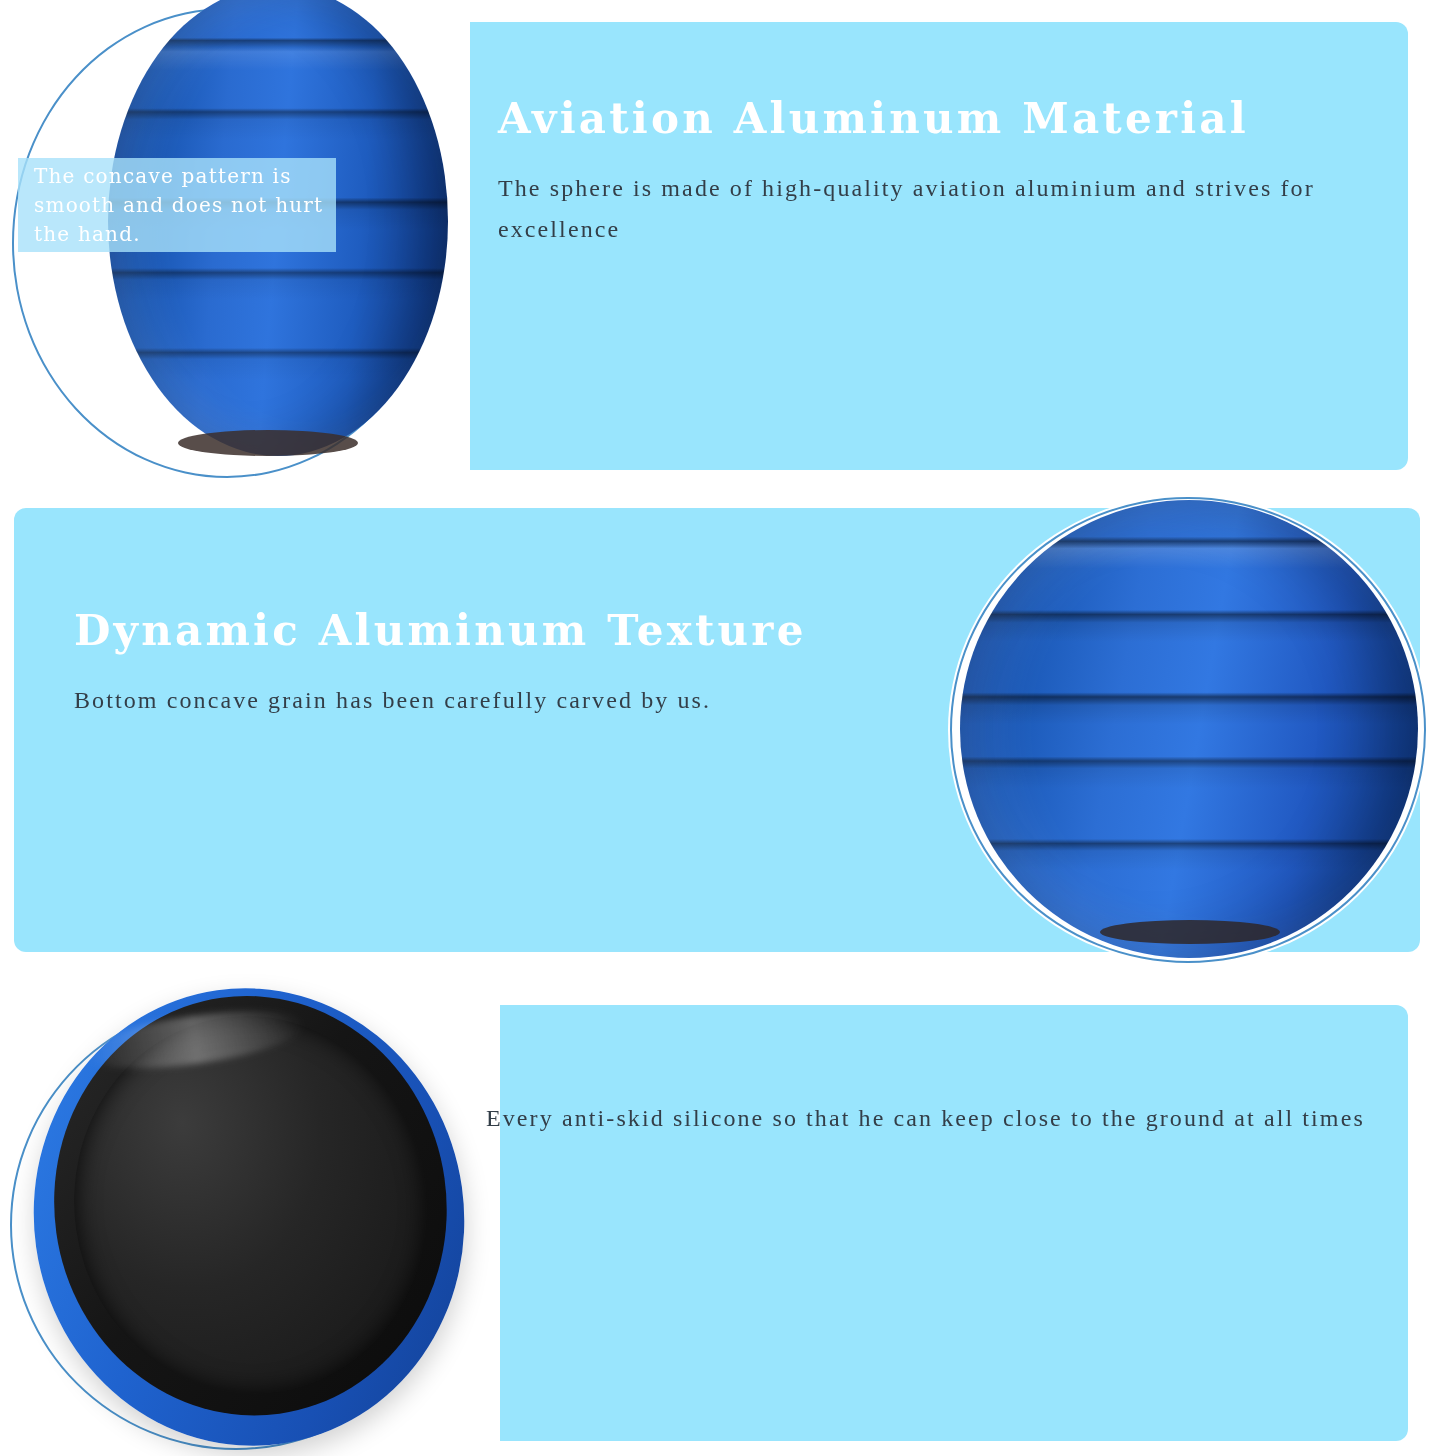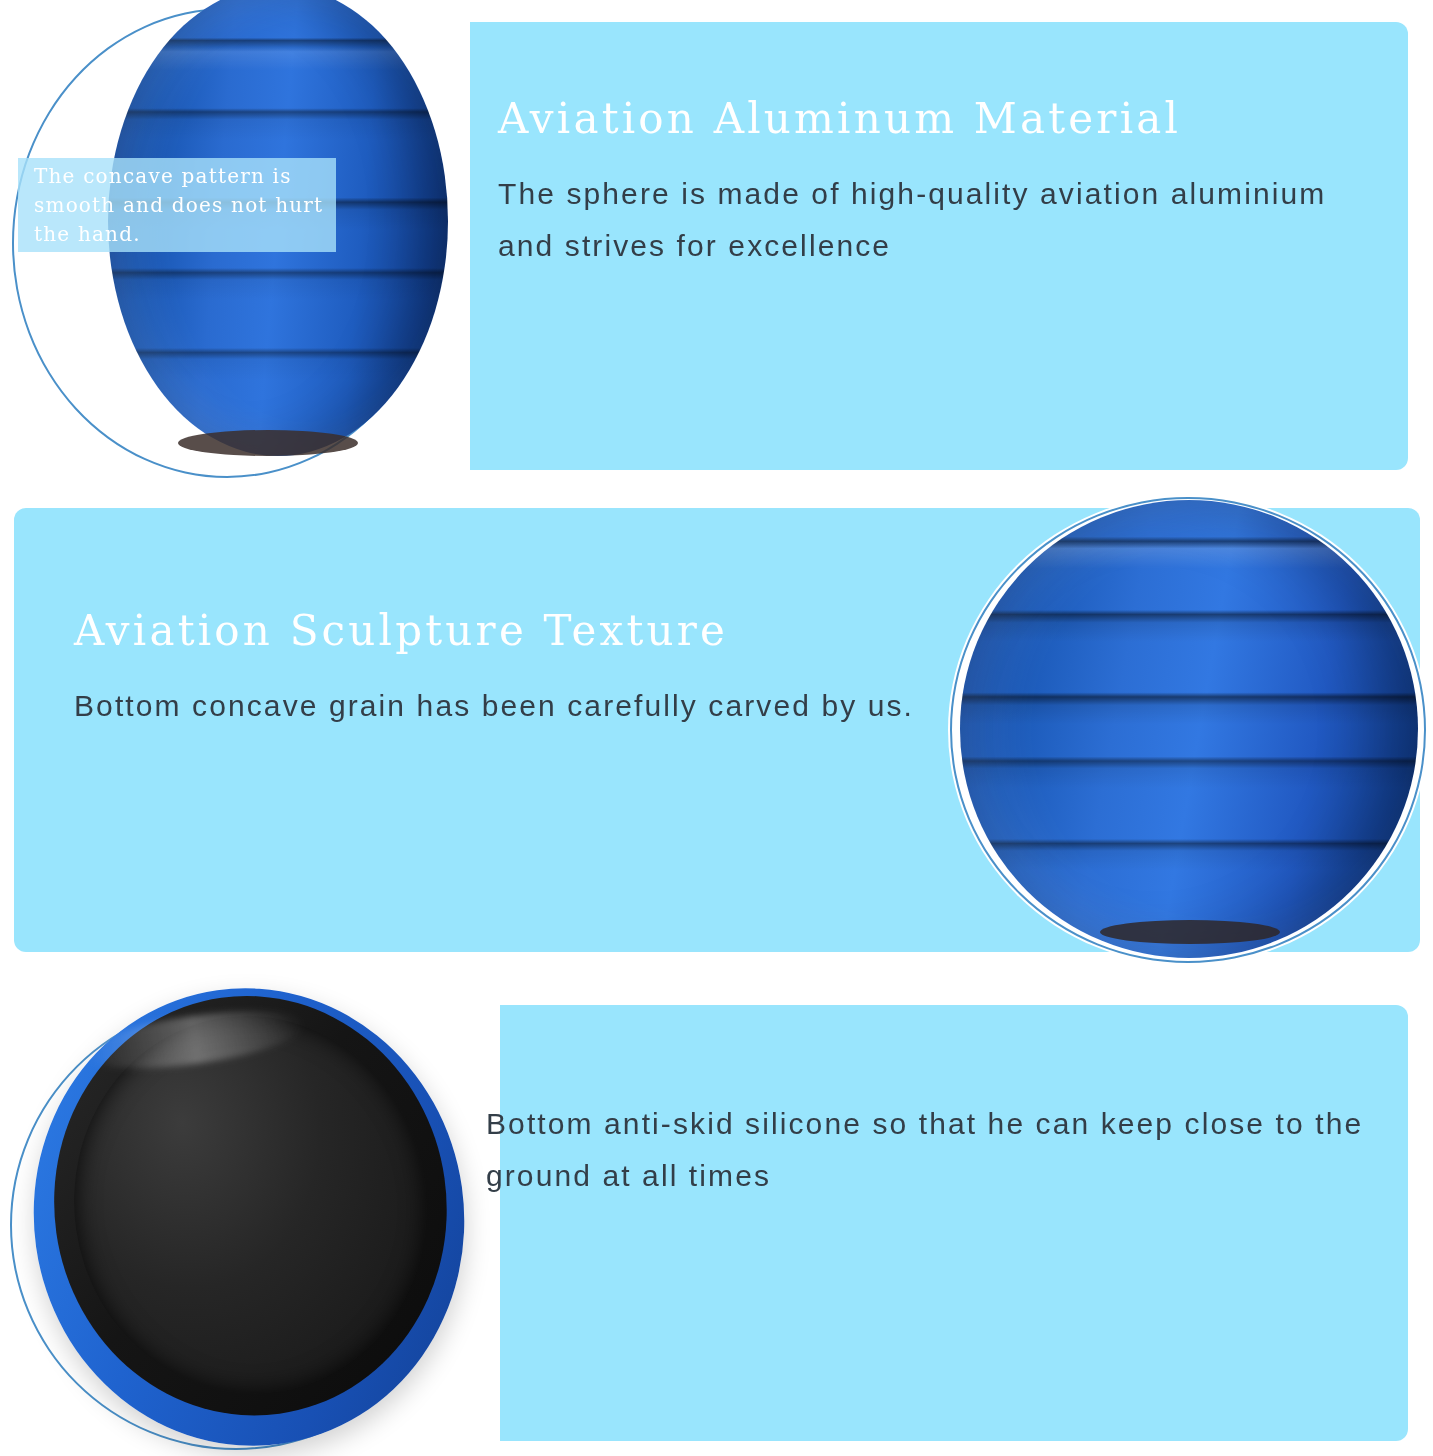--- a/index.html
+++ b/index.html
@@ -28,32 +28,32 @@
   
   #panel-1 { left: 14px;  top: 22px;   width: 1394px; height: 448px; }
   #panel-2 { left: 14px;  top: 508px;  width: 1406px; height: 444px; }
   #panel-3 { left: 14px;  top: 1005px; width: 1394px; height: 436px; }
 
   
   .text-block { position: absolute; }
 
   .heading {
     font-family: "DejaVu Serif", "Liberation Serif", serif;
-    font-weight: normal;
+    font-weight: bold;
     color: #ffffff;
     font-size: 42px;
     letter-spacing: 3.2px;
     line-height: 1.1;
     white-space: nowrap;
     margin: 0 0 26px 0;
   }
   .body-copy {
-    font-family: Liberation Sans, sans-serif;
+    font-family: Liberation Serif, serif;
     color: #333e48;
-    font-size: 30px;
+    font-size: 24px;
     letter-spacing: 2.1px;
     line-height: 1.72;
     margin: 0;
   }
 
   #text-1 { left: 498px; top: 96px;  width: 880px; }
   #text-2 { left: 74px;  top: 608px; width: 860px; }
   #text-3 { left: 486px; top: 1098px; width: 900px; }
 
   
@@ -222,37 +222,37 @@
   </div>
 
   <div class="text-block" id="text-1">
     <h2 class="heading">Aviation Aluminum Material</h2>
     <p class="body-copy">The sphere is made of high-quality aviation aluminium and strives for excellence</p>
   </div>
 
   <div class="panel" id="panel-2"></div>
 
   <div class="text-block" id="text-2">
-    <h2 class="heading">Aviation Sculpture Texture</h2>
+    <h2 class="heading">Dynamic Aluminum Texture</h2>
     <p class="body-copy">Bottom concave grain has been carefully carved by us.</p>
   </div>
 
   <div class="photo" id="photo-2"></div>
   <div class="ring" id="ring-2"></div>
   <div id="ball-2"></div>
   <div id="ball-2-foot"></div>
 
   <div class="panel" id="panel-3"></div>
 
   <div class="photo" id="photo-3"></div>
   <div class="ring" id="ring-3"></div>
   <div id="disc-outer">
     <div id="disc-bezel">
       <div id="disc-pad"></div>
       <div id="disc-hilite"></div>
     </div>
   </div>
 
   <div class="text-block" id="text-3">
-    <p class="body-copy">Bottom anti-skid silicone so that he can keep close to the ground at all times</p>
+    <p class="body-copy">Every anti-skid silicone so that he can keep close to the ground at all times</p>
   </div>
 
 </div>
 
 </body></html>

